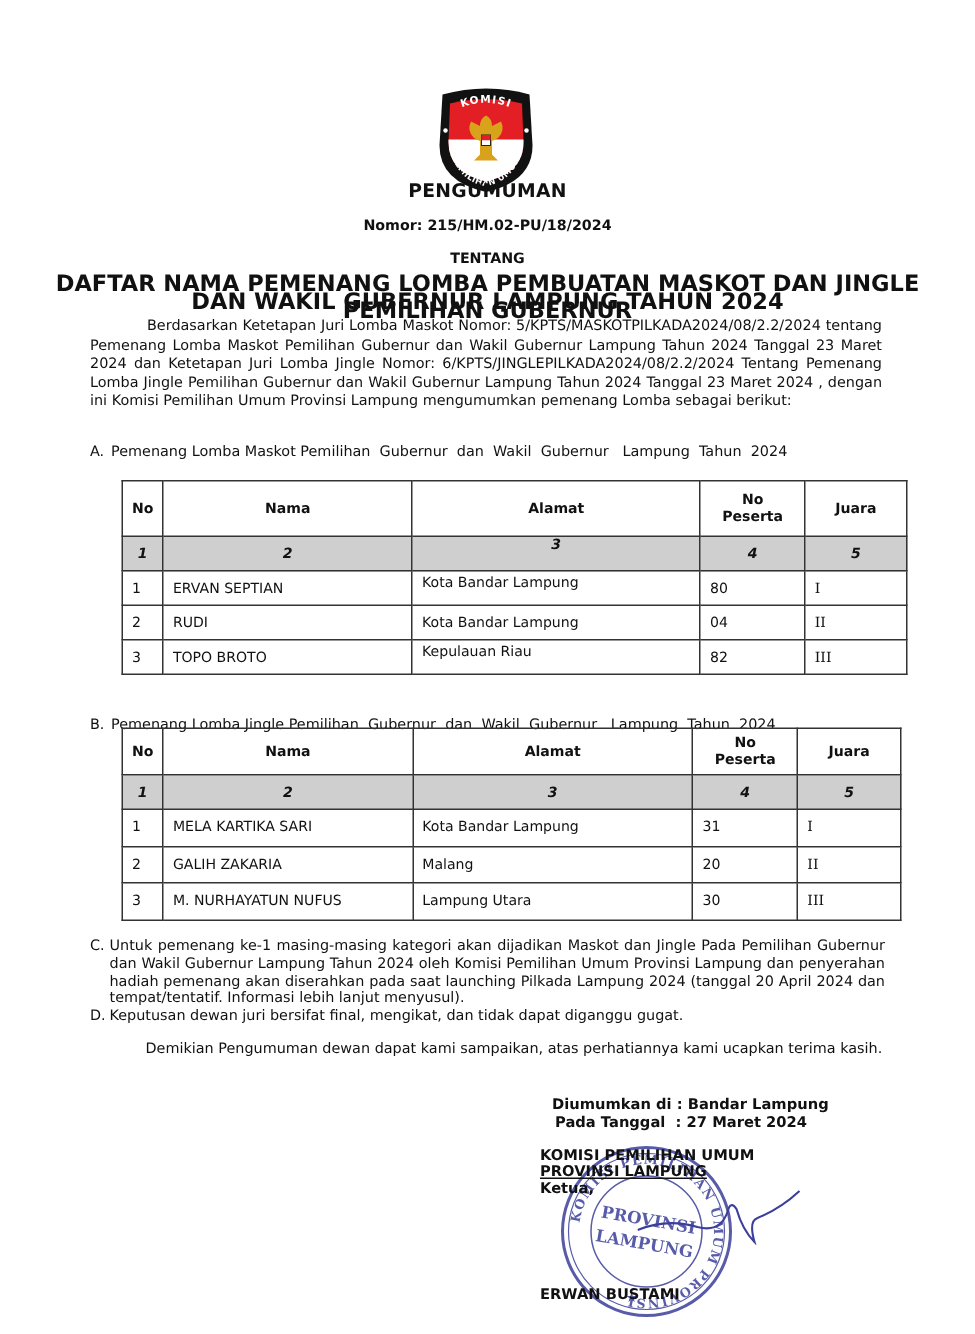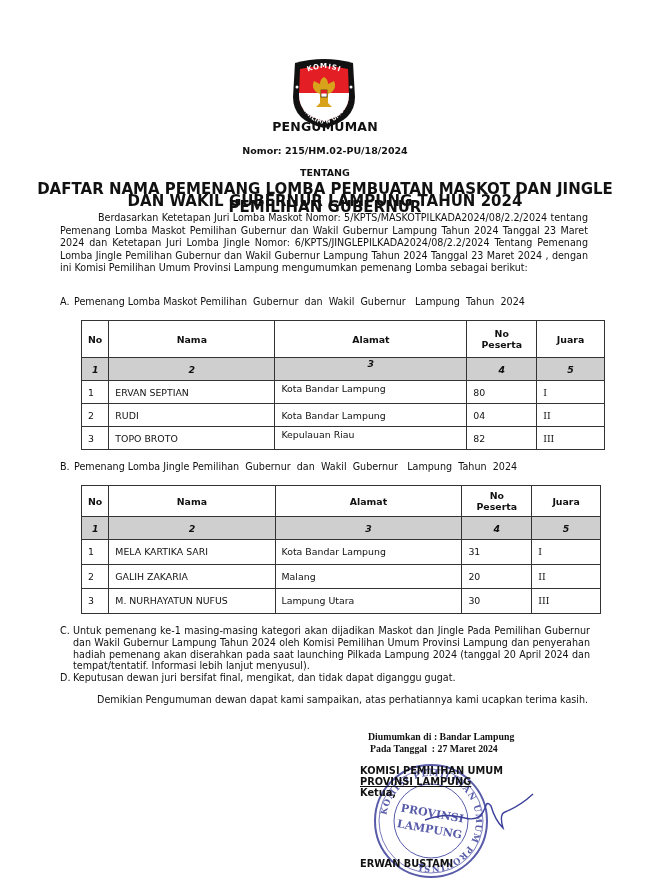--- a/index.html
+++ b/index.html
@@ -12,21 +12,21 @@
   #pengumuman { top: 119px; font-size: 12.5px; letter-spacing: 0.2px; }
   #nomor { top: 145px; font-size: 9.5px; }
   #tentang { top: 167px; font-size: 9.5px; }
   #title1 { top: 180px; font-size: 15px; }
   #title2 { top: 192px; font-size: 15px; }
 
   #intro { left: 60px; top: 212px; width: 528px; font-size: 9.6px; line-height: 12.6px; text-align: justify; text-indent: 38px; }
 
   .section-label { font-size: 9.6px; }
   #labelA { left: 60px; top: 296px; }
-  #labelB { left: 60px; top: 461px; }
+  #labelB { left: 60px; top: 478px; }
   .section-label .lt { display: inline-block; width: 14px; }
 
   table.win { position: absolute; border-collapse: collapse; font-size: 9.4px; }
   table.win td, table.win th { border: 1px solid #333; padding: 0 6px; }
   table.win th { font-weight: bold; text-align: center; height: 37px; line-height: 11px; }
   table.win tr.numrow td { background: #cfcfcf; font-weight: bold; font-style: italic; text-align: center; height: 23px; }
   table.win tr.datarow td { height: 23px; }
   table.win td.c { }
   table.win td.top { vertical-align: top; padding-top: 2px; }
   table.win tr.numrow td.top { padding-top: 0; vertical-align: top; }
@@ -37,21 +37,21 @@
 
   .note { left: 60px; width: 530px; font-size: 9.6px; line-height: 11.8px; text-align: justify; }
   .note .lt { position: absolute; left: 0; top: 0; }
   .note .tx { display: block; margin-left: 13px; }
   #noteC { top: 625px; }
   #noteD { top: 672px; }
 
   #closing { left: 97px; top: 694px; font-size: 9.6px; }
 
   #sign { left: 360px; top: 731px; width: 210px; font-size: 9.8px; font-weight: bold; }
-  .sigrow { position: absolute; white-space: pre; font-family: Liberation Serif, serif; }
+  .sigrow { position: absolute; white-space: pre; }
   #place-row { left: 8px; top: 0; }
   #date-row { left: 10px; top: 12px; }
   .org { position: absolute; left: 0; width: 200px; text-align: left; }
   #org1 { top: 34px; }
   #org2 { top: 45px; text-decoration: underline; }
   #org3 { top: 56px; }
   #official { top: 127px; }
 
   #stamp { left: 372px; top: 762px; width: 118px; height: 118px; opacity: 0.85; }
   #signature { left: 425px; top: 790px; width: 110px; height: 40px; }

